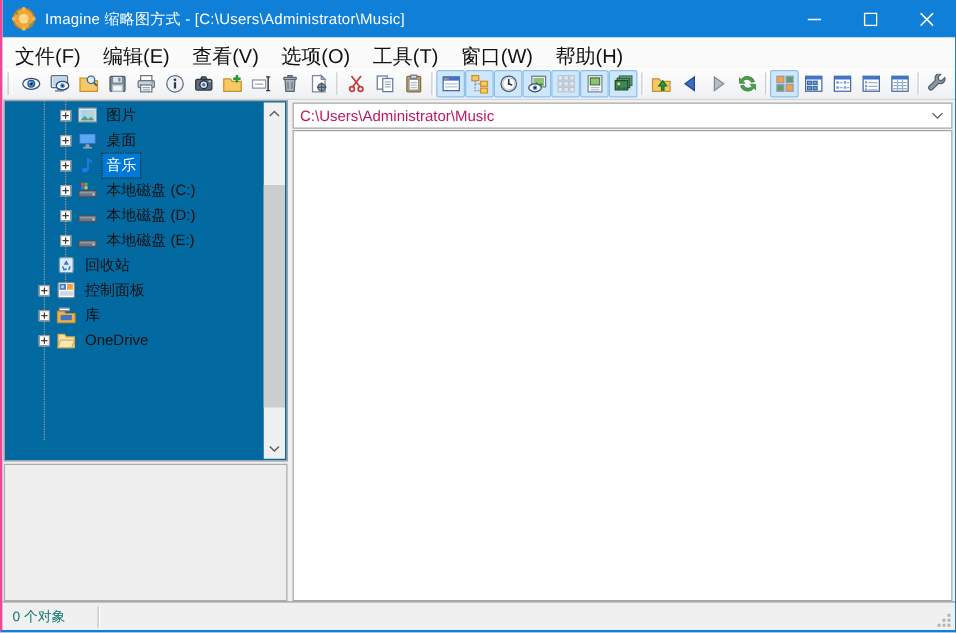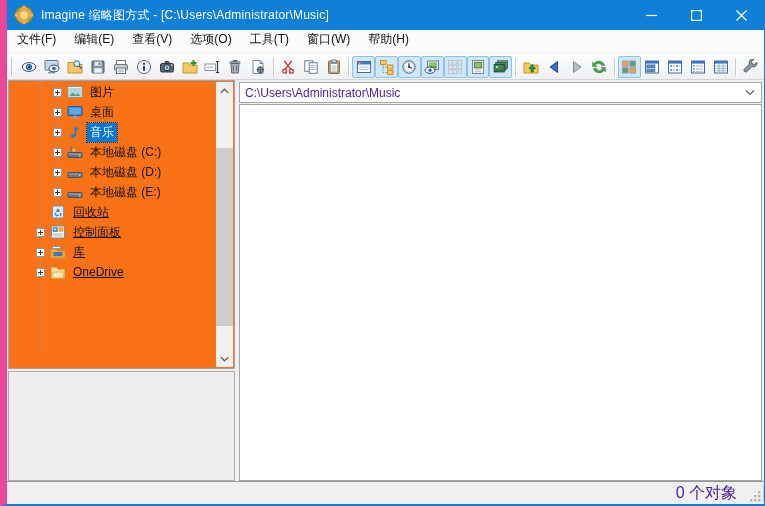--- a/index.html
+++ b/index.html
@@ -1,76 +1,76 @@
 <!DOCTYPE html>
 <html><head>
 <meta charset="utf-8">
 <style>
   html,body{margin:0;padding:0;background:#d4d4d4;}
   *{box-sizing:border-box;}
   .window{
     width:765px;height:506px;position:relative;margin:0;
-    border-left:7px solid #ec4899;border-right:1px solid #0f7fd8;border-bottom:2px solid #0f7fd8;
+    border-left:2px solid #ec4899;border-right:1px solid #0f7fd8;border-bottom:2px solid #0f7fd8;
     font-family:"Liberation Sans","DejaVu Sans",sans-serif;background:#f0f0f0;
     display:flex;flex-direction:column;overflow:hidden;
   }
   
   .titlebar{height:30px;background:#0f7fd8;display:flex;align-items:center;flex:0 0 auto;color:#fff;}
   .app-icon{width:20px;height:20px;margin-left:7px;display:flex;align-items:center;}
   .title-text{font-size:12px;margin-left:7px;letter-spacing:.2px;white-space:nowrap;}
   .controls{margin-left:auto;display:flex;height:30px;}
   .ctrl{width:45px;height:30px;display:flex;align-items:center;justify-content:center;}
   
-  .menubar{height:24px;background:#fbfbfb;display:flex;align-items:flex-end;font-size:12px;color:#111;
+  .menubar{height:24px;background:#fbfbfb;display:flex;align-items:flex-start;font-size:16px;color:#111;
     padding-left:1px;flex:0 0 auto;border-bottom:1px solid #f3f3f3;}
   .menu-item{padding:5px 9px;white-space:nowrap;}
   
   .toolbar{height:26px;background:linear-gradient(#fefefe,#eef0f3);border-bottom:1px solid #d2d5d9;
     display:flex;align-items:center;padding:0 2px;flex:0 0 auto;}
   .tb-grip{width:4px;height:18px;border-left:1px solid #c6c9cd;border-right:1px solid #ffffff;margin:0 3px 0 2px;}
   .tb-btn{width:23px;height:22px;display:flex;align-items:center;justify-content:center;
     border:1px solid transparent;border-radius:2px;background:transparent;padding:0;}
   .tb-btn.toggled{background:#cfe7fb;border-color:#8fc0e9;}
   .tb-btn .ticon{width:16px;height:16px;display:flex;}
   .tb-sep{width:1px;height:18px;background:#c9ccd0;margin:0 3px;box-shadow:1px 0 0 #fff;}
   
   .main{height:401px;display:flex;background:#f0f0f0;flex:0 0 auto;}
   .left{width:230px;flex:0 0 auto;padding:0 2px 0 1px;display:flex;flex-direction:column;}
-  .tree-panel{height:289px;background:#f97316;border:1px solid #a5a5a5;position:relative;overflow:hidden;}
+  .tree-panel{height:289px;background:#0369a1;border:1px solid #a5a5a5;position:relative;overflow:hidden;}
   .tree-rows{position:absolute;top:1px;left:0;right:18px;bottom:1px;overflow:hidden;}
   .spine{position:absolute;top:0;width:0;border-left:1px dotted #9a9a9a;}
   .spine.s1{left:31px;height:271px;}
   .spine.s2{left:48px;height:151px;}
   .tree-row{height:20px;display:flex;align-items:center;font-size:12px;color:#111;position:relative;z-index:2;}
-  .tree-row.lvl1{padding-left:27px;text-decoration:underline;}
+  .tree-row.lvl1{padding-left:27px;}
   .tree-row.lvl2{padding-left:44px;}
   .expander{width:9px;height:9px;border:1px solid #999;background:#fff;position:relative;flex:0 0 auto;margin-right:5px;}
   .expander::before{content:"";position:absolute;left:1px;right:1px;top:3px;height:1px;background:#3c3c3c;}
   .expander::after{content:"";position:absolute;top:1px;bottom:1px;left:3px;width:1px;background:#3c3c3c;}
   .exp-spacer{width:14px;flex:0 0 auto;}
   .tree-icon{width:16px;height:16px;margin-right:4px;flex:0 0 auto;display:flex;}
   .tree-label{padding:1px 3px;white-space:nowrap;}
   .tree-row.selected .tree-label{background:#0078d7;color:#fff;outline:1px dotted #20323c;}
   
   .tree-scroll{position:absolute;top:1px;right:1px;bottom:1px;width:17px;background:#f0f0f0;}
   .scroll-btn{position:absolute;left:0;width:17px;height:17px;display:flex;align-items:center;justify-content:center;}
   .scroll-btn.up{top:0;}
   .scroll-btn.down{bottom:0;}
   .scroll-thumb{position:absolute;left:0;width:17px;top:66px;height:178px;background:#cdcdcd;}
   .preview-panel{flex:1;margin-top:2px;background:#eeeeee;border:1px solid #acacac;}
   
   .right{flex:1;display:flex;flex-direction:column;padding:2px 2px 0 2px;min-width:0;}
   .address{height:21px;flex:0 0 auto;background:#fff;border:1px solid #a5a5a5;display:flex;align-items:center;
-    font-size:12px;color:#4c1d95;padding:0 6px 0 5px;}
+    font-size:12px;color:#be185d;padding:0 6px 0 5px;}
   .addr-text{flex:1;white-space:nowrap;overflow:hidden;}
   .addr-chevron{display:flex;}
   .content{flex:1;margin-top:1px;background:#fff;border:1px solid #a5a5a5;}
   
   .statusbar{height:24px;flex:0 0 auto;background:#f0f0f0;border-top:1px solid #969696;display:flex;
-    align-items:center;font-size:16px;color:#4c1d95;padding-left:8px;position:relative;justify-content:flex-end;}
+    align-items:center;font-size:11px;color:#0f766e;padding-left:8px;position:relative;}
   .status-sep{width:1px;height:17px;background:#c4c4c4;box-shadow:1px 0 0 #fff;margin-left:26px;}
   .resize-grip{position:absolute;right:2px;bottom:2px;display:flex;}
 </style>
 </head>
 <body>
 
 <div class="window">
 
   <div class="titlebar">
     <span class="app-icon">

